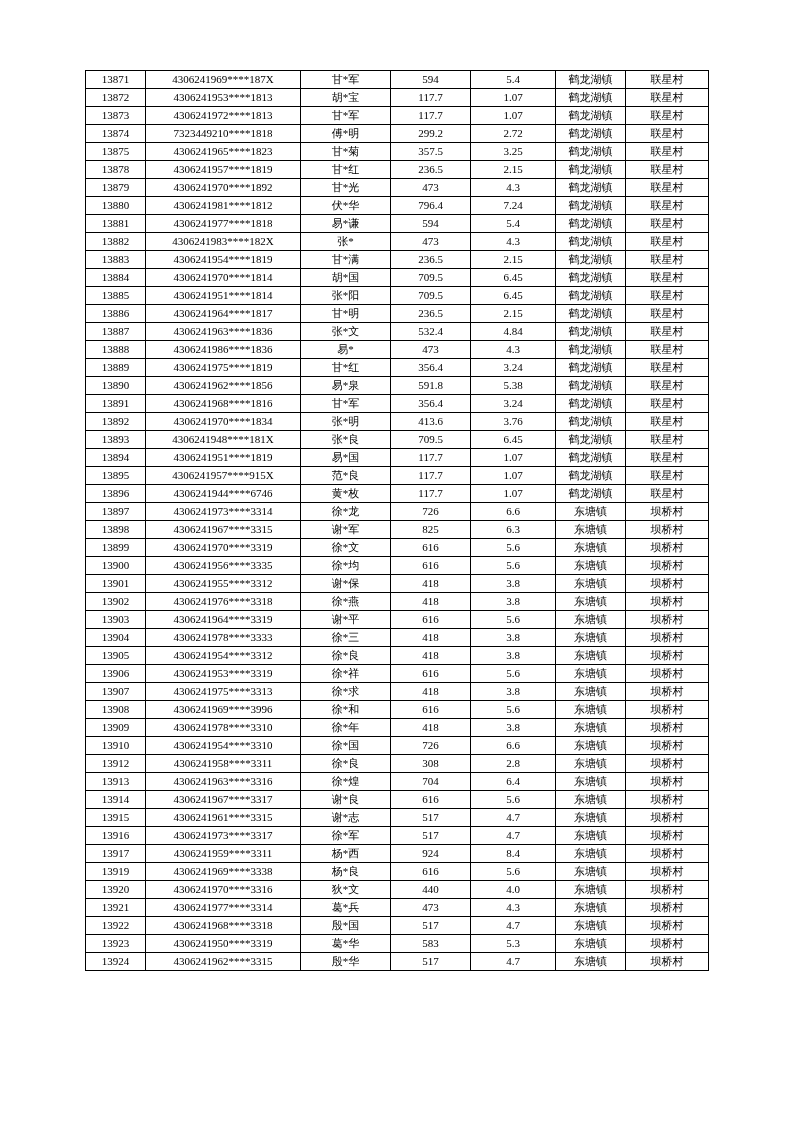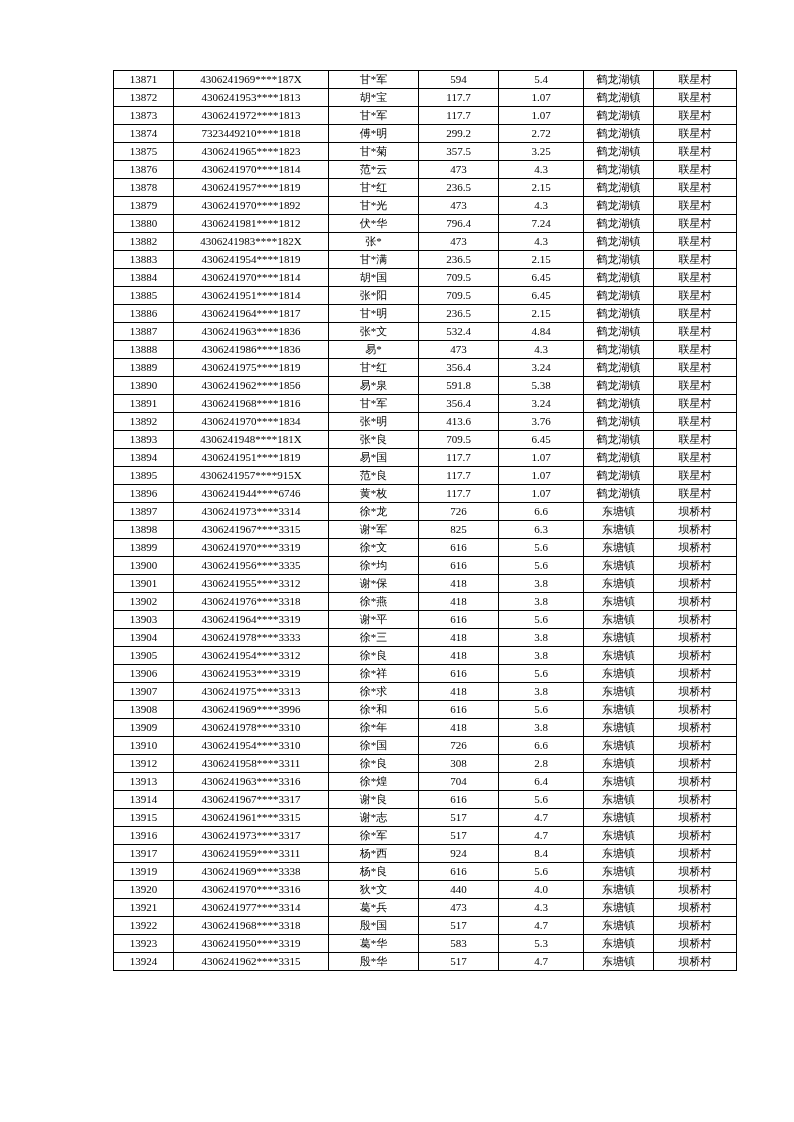--- a/index.html
+++ b/index.html
@@ -11,21 +11,20 @@
     width: 794px;
     height: 1122px;
     position: relative;
     font-family: "Liberation Serif", "DejaVu Serif", serif;
     color: #000000;
   }
   .sheet {
     position: absolute;
     top: 70px;
     left: 85px;
-    margin-left: 28px;
   }
   table.data-table {
     border-collapse: collapse;
     table-layout: fixed;
     width: 623px;
   }
   table.data-table td {
     border: 1px solid #000000;
     height: 17px;
     text-align: center;
@@ -98,29 +97,20 @@
         <tr>
           <td>13875</td>
           <td>4306241965****1823</td>
           <td>甘*菊</td>
           <td>357.5</td>
           <td>3.25</td>
           <td>鹤龙湖镇</td>
           <td>联星村</td>
         </tr>
         <tr>
-          <td>13876</td>
-          <td>4306241970****1814</td>
-          <td>范*云</td>
-          <td>473</td>
-          <td>4.3</td>
-          <td>鹤龙湖镇</td>
-          <td>联星村</td>
-        </tr>
-        <tr>
           <td>13878</td>
           <td>4306241957****1819</td>
           <td>甘*红</td>
           <td>236.5</td>
           <td>2.15</td>
           <td>鹤龙湖镇</td>
           <td>联星村</td>
         </tr>
         <tr>
           <td>13879</td>
@@ -134,20 +124,29 @@
         <tr>
           <td>13880</td>
           <td>4306241981****1812</td>
           <td>伏*华</td>
           <td>796.4</td>
           <td>7.24</td>
           <td>鹤龙湖镇</td>
           <td>联星村</td>
         </tr>
         <tr>
+          <td>13881</td>
+          <td>4306241977****1818</td>
+          <td>易*谦</td>
+          <td>594</td>
+          <td>5.4</td>
+          <td>鹤龙湖镇</td>
+          <td>联星村</td>
+        </tr>
+        <tr>
           <td>13882</td>
           <td>4306241983****182X</td>
           <td>张*</td>
           <td>473</td>
           <td>4.3</td>
           <td>鹤龙湖镇</td>
           <td>联星村</td>
         </tr>
         <tr>
           <td>13883</td>

